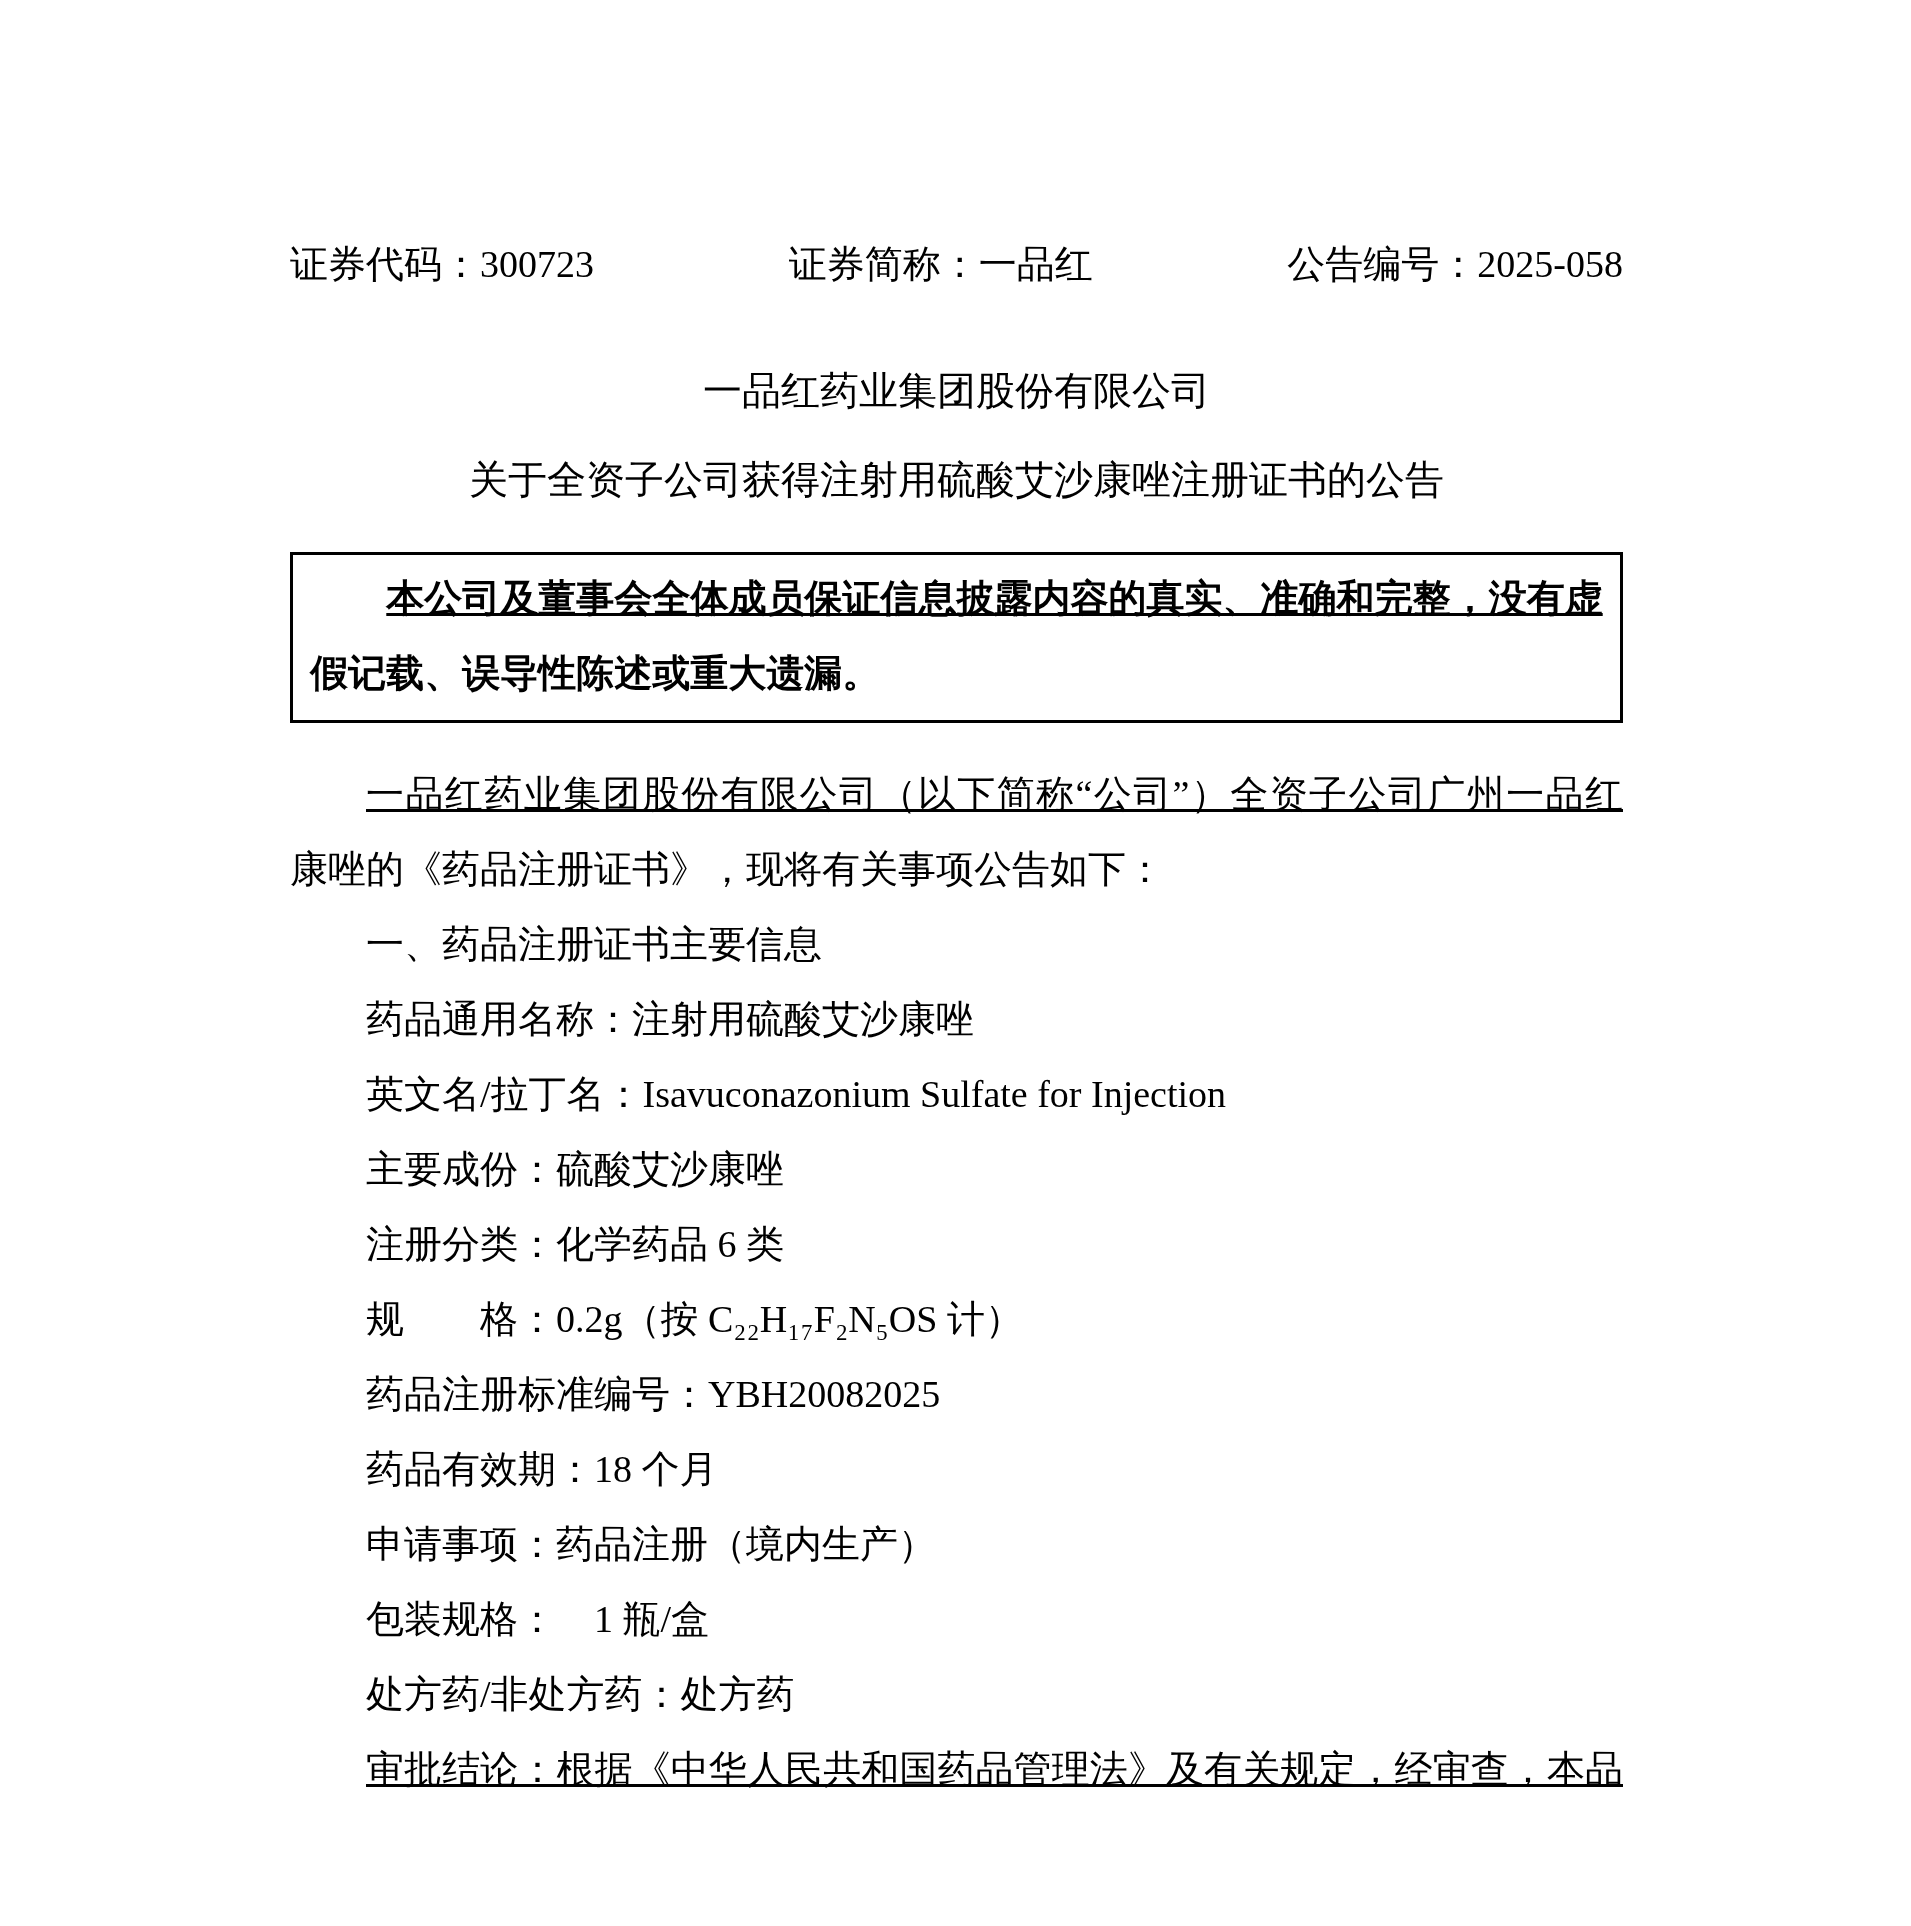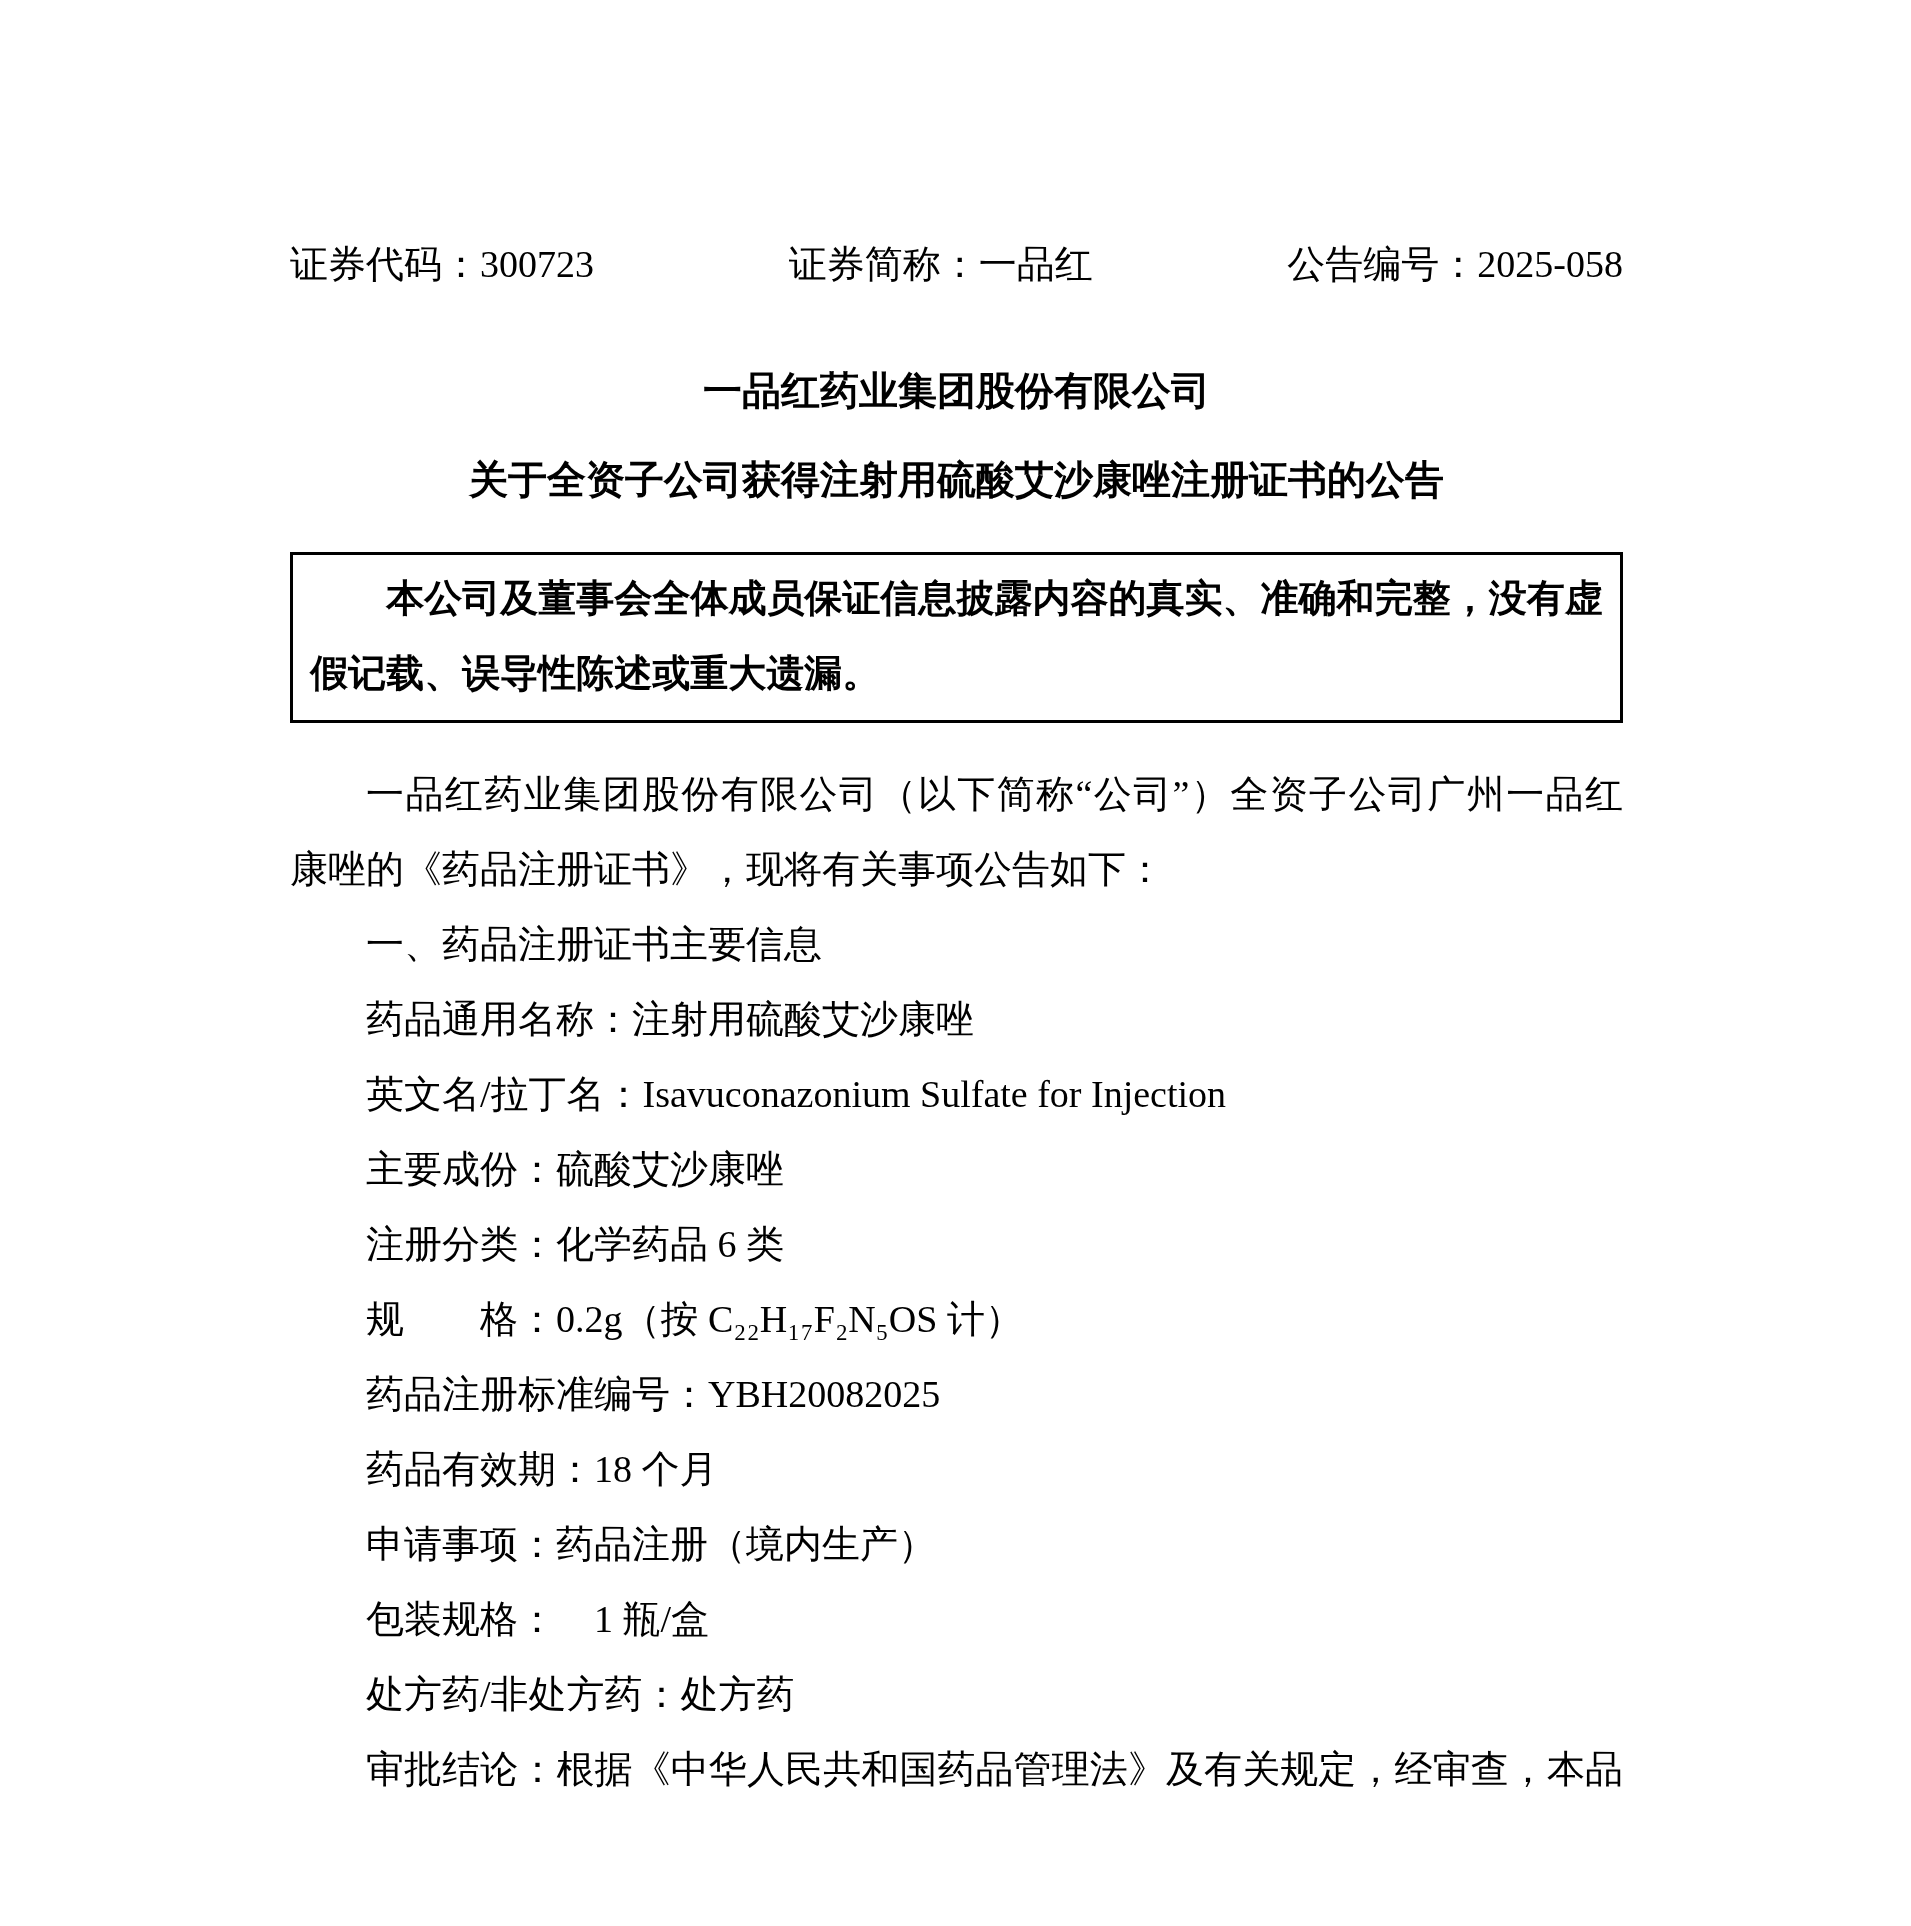--- a/index.html
+++ b/index.html
@@ -12,32 +12,32 @@
     font-size:38px;
     overflow:hidden;
   }
   .content {
     position:absolute;
     left:290px; top:227px;
     width:1333px;
   }
   .line { line-height:75px; min-height:75px; }
   .indent { text-indent:76px; }
-  .just { text-align:justify; text-align-last:justify; }
+  .just { text-align:justify; text-align-last:justify;text-decoration:underline; }
   .bold { font-weight:400; }
   .header-row {
     display:flex;
     justify-content:space-between;
     align-items:baseline;
     line-height:75px;
     white-space:nowrap;
   }
   .title {
     text-align:center;
-    font-weight:700;
+    font-weight:400;
     line-height:89px;
     font-size:39px;
   }
   .title-company { margin-top:44px; }
   .statement-box {
     border:3.5px solid #000000;
     margin-top:28px;
     padding:5.8px 17.3px 9.6px 17.3px;
     font-weight:700;
   }

